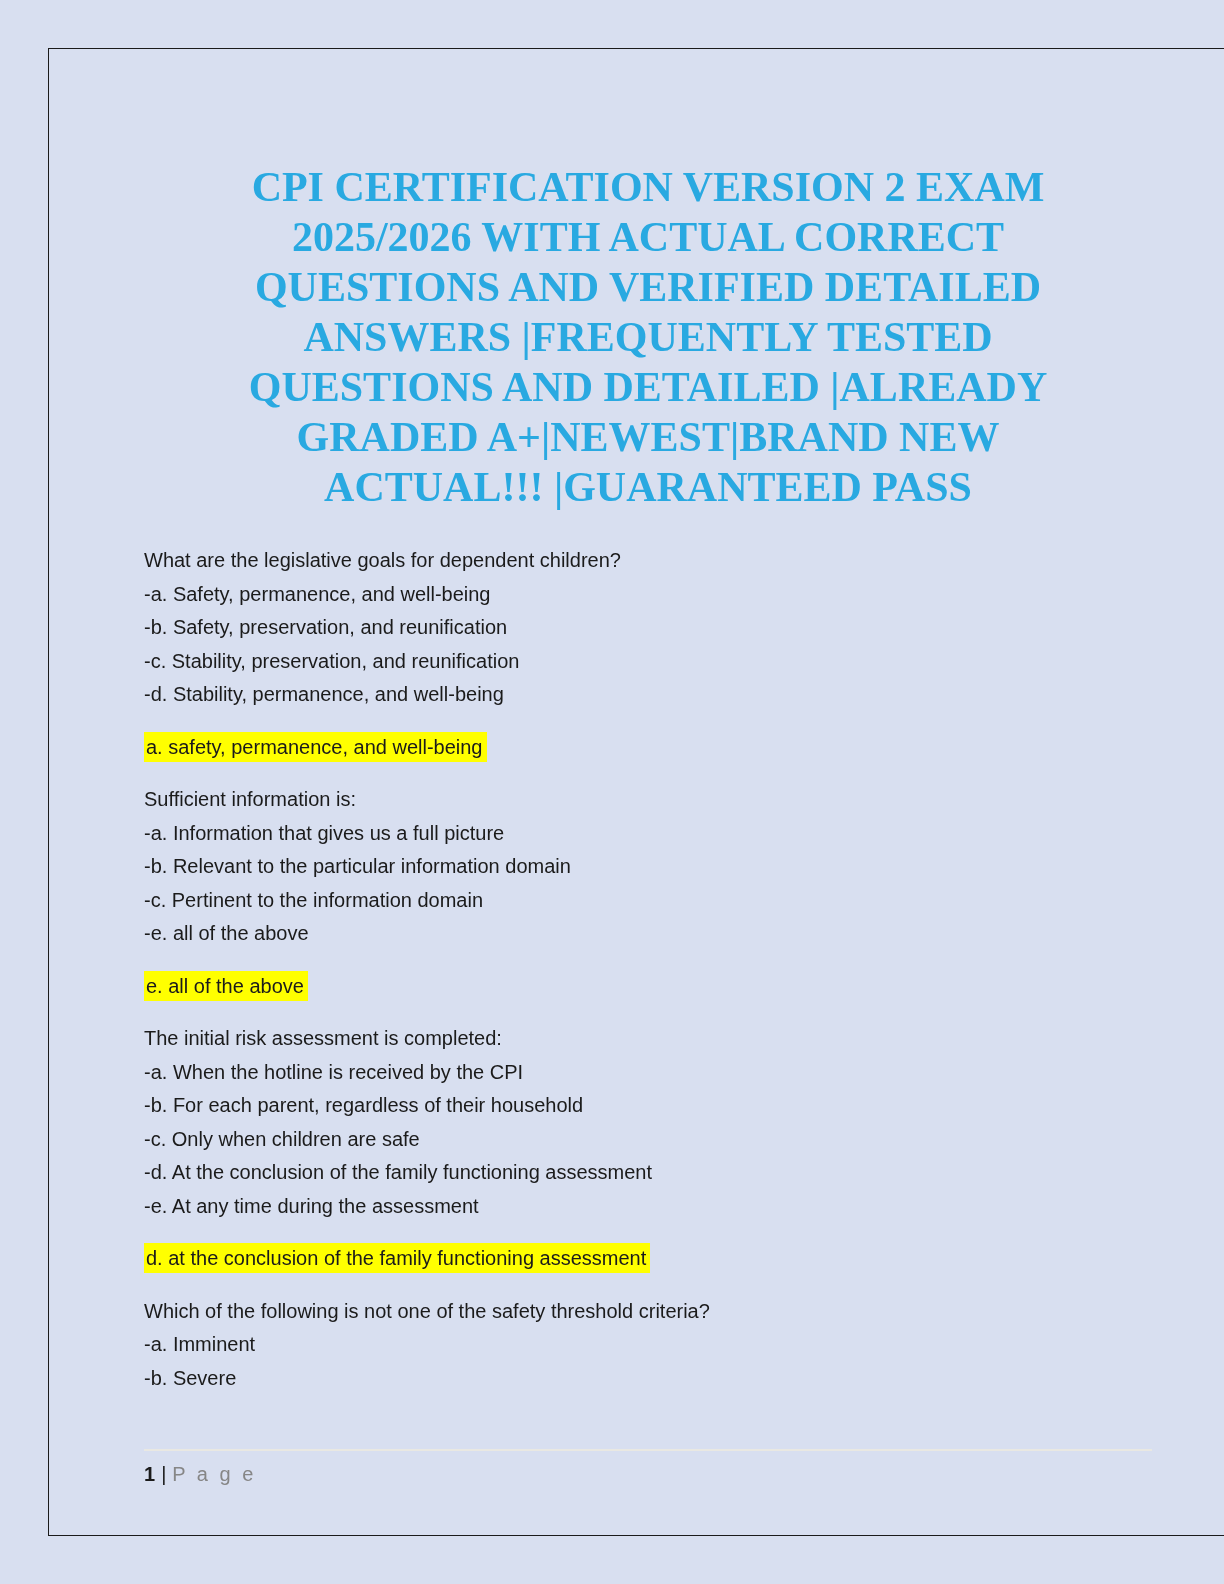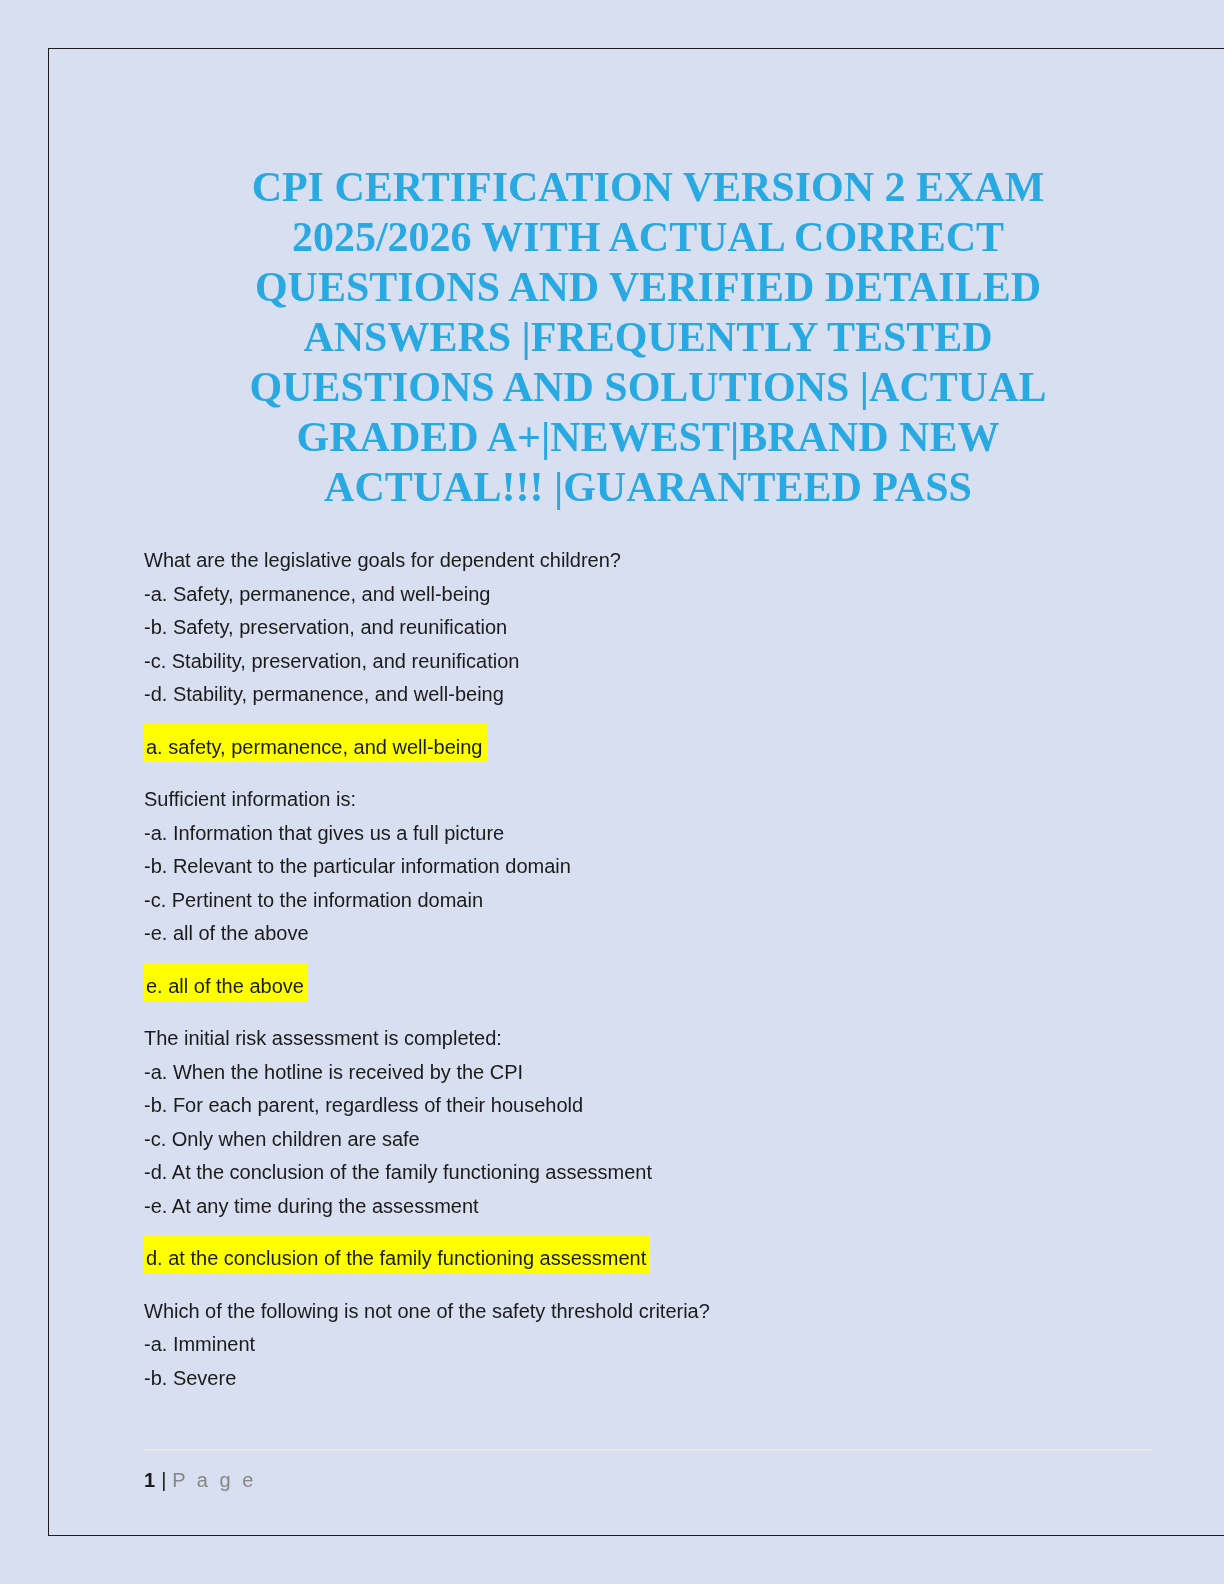--- a/index.html
+++ b/index.html
@@ -43,46 +43,46 @@
   }
   .para{
     font-size:20px;
     line-height:33.5px;
     margin:12px 0 19px 0;
     color:var(--text);
   }
   .qline{white-space:pre-wrap;}
   .hl{
     background:var(--hl);
-    padding:12px 4px 4px 2px;
+    padding:4px 4px 4px 2px;
   }
   .footer{
     position:absolute;
     left:95px; right:91px;
     top:1400px;
     border-top:2px solid var(--footer-line);
-    padding-top:18px;
+    padding-top:12px;
     font-size:20px;
     line-height:23px;
   }
   .footer .pagenum{font-weight:bold;color:var(--text);}
   .footer .sep{color:var(--text);margin:0 6px 0 6px;}
   .footer .pagelabel{color:var(--footer-gray);letter-spacing:3px;}
 </style>
 </head>
 <body>
 
 <div class="sheet">
   <div class="content">
     <div class="doc-title">
         <div class="title-line">CPI CERTIFICATION VERSION 2 EXAM</div>
         <div class="title-line">2025/2026 WITH ACTUAL CORRECT</div>
         <div class="title-line">QUESTIONS AND VERIFIED DETAILED</div>
         <div class="title-line">ANSWERS |FREQUENTLY TESTED</div>
-        <div class="title-line">QUESTIONS AND SOLUTIONS |ACTUAL</div>
+        <div class="title-line">QUESTIONS AND DETAILED |ALREADY</div>
         <div class="title-line">GRADED A+|NEWEST|BRAND NEW</div>
         <div class="title-line">ACTUAL!!! |GUARANTEED PASS</div>
       </div>
     <div id="questions">
         <div class="para">
           <div class="qline">What are the legislative goals for dependent children?</div>
           <div class="qline">-a. Safety, permanence, and well-being</div>
           <div class="qline">-b. Safety, preservation, and reunification</div>
           <div class="qline">-c. Stability, preservation, and reunification</div>
           <div class="qline">-d. Stability, permanence, and well-being</div>

